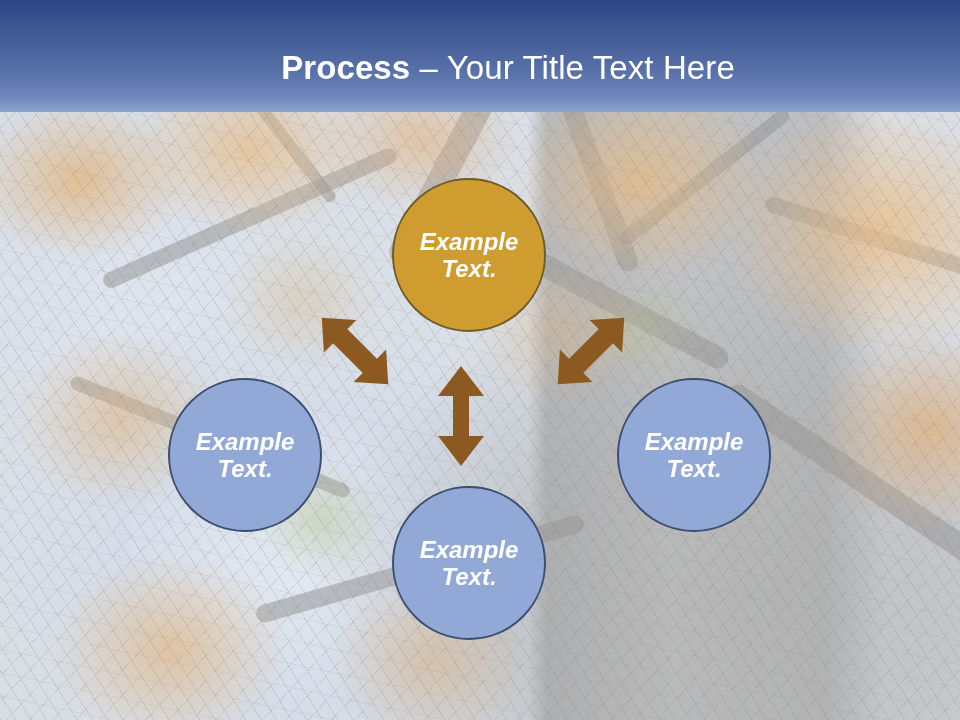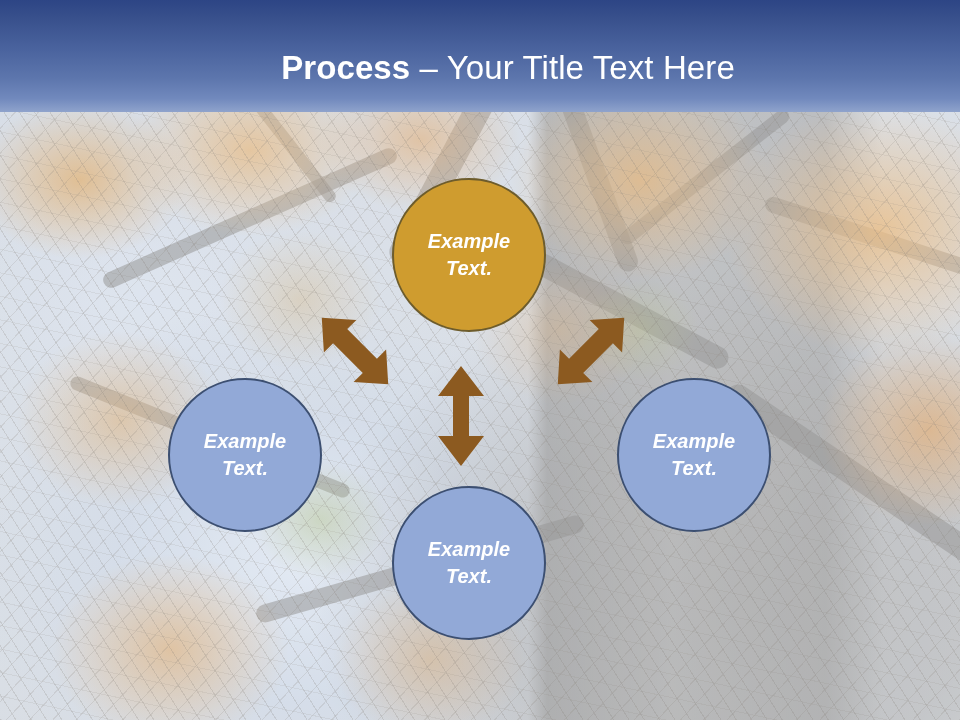--- a/index.html
+++ b/index.html
@@ -142,21 +142,21 @@
     position: absolute;
     box-sizing: border-box;
     border-radius: 50%;
     display: flex;
     align-items: center;
     justify-content: center;
     text-align: center;
     color: #ffffff;
     font-style: italic;
     font-weight: bold;
-    font-size: 20px;
+    font-size: 24px;
     line-height: 27px;
   }
   .node-top {
     left: 392px; top: 178px;
     width: 154px; height: 154px;
     background: #cf9c2f;
     border: 2px solid #6d5c2c;
   }
   .node-left {
     left: 168px; top: 378px;

